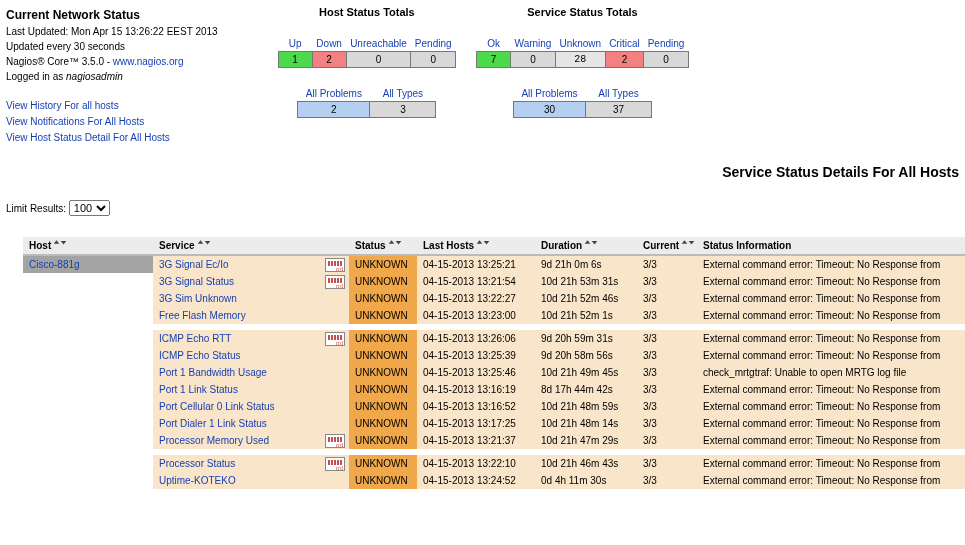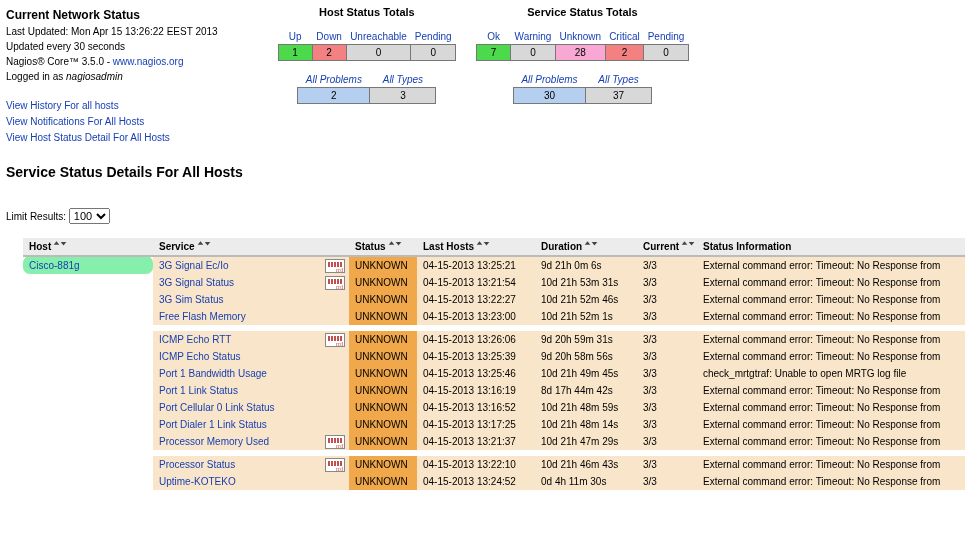--- a/index.html
+++ b/index.html
@@ -17,47 +17,47 @@
   .top-row { display: flex; align-items: flex-start; }
   .status-block { margin-right: 40px; }
   .status-title { font-weight: bold; font-size: 12px; margin: 2px 0; }
   .status-line { font-size: 10px; line-height: 15px; }
   .username { font-style: italic; }
   .link-list { margin-top: 14px; }
   .link-list div { line-height: 16px; }
 
   .totals-block { text-align: center; margin-left: 20px; }
   .totals-title { font-weight: bold; font-size: 11px; margin-bottom: 3px; }
-  .totals-table { border-collapse: collapse; margin: 11px auto; }
+  .totals-table { border-collapse: collapse; margin: 18px auto; }
   .totals-table th { font-weight: normal; font-size: 10px; padding: 2px 4px; }
   .totals-table td {
     border: 1px solid #777;
     padding: 2px 0;
     text-align: center;
     font-size: 10px;
     min-width: 34px;
   }
   .row2-table { border-collapse: collapse; margin: 6px auto 0; }
-  .row2-table th { font-weight: normal; font-style: italic; color: #153fb3; font-size: 10px; padding: 2px 8px; }
+  .row2-table th { font-weight: normal; color: #153fb3; font-size: 10px; padding: 2px 8px; }
   .row2-table td { border: 1px solid #777; text-align: center; padding: 2px 0; font-size: 10px; min-width: 66px; }
 
   .c-up, .c-ok       { background: #4cd94c; }
   .c-down, .c-crit   { background: #f38181; }
-  .c-unreach, .c-unk { background: #f9a8d4; }
+  .c-unreach, .c-unk { background: #e5e5e5; font-family: Liberation Mono, monospace; }
   .c-pend, .c-gray   { background: #d8d8d8; }
   .c-blue            { background: #b5cff1; }
 
   .page-header {
-    text-align: left;
+    text-align: right;
     font-weight: bold;
     font-size: 14px;
-    margin: 18px 0 28px;
-  }
-
-  .limit-row { font-size: 10px; margin-bottom: 14px; }
+    margin: 18px 0 20px;
+  }
+
+  .limit-row { font-size: 10px; margin-bottom: 21px; }
   .limit-row select { font-size: 11px; }
 
   .svc-table { border-collapse: collapse; width: 100%; table-layout: fixed; margin-left: 17px; }
   .svc-table th {
     background: #ececec;
     text-align: left;
     font-size: 10px;
     padding: 3px 6px;
     border-bottom: 2px solid #bbb;
     white-space: nowrap;
@@ -70,21 +70,21 @@
     overflow: hidden;
   }
   .col-host    { width: 130px; }
   .col-service { width: 170px; }
   .col-status  { width: 68px; }
   .col-check   { width: 118px; }
   .col-dur     { width: 102px; }
   .col-attempt { width: 60px; }
   .col-info    { width: auto; }
 
-  .host-cell { background: #86efac; vertical-align: top; border-radius: 7px; }
+  .host-cell { background: #a3a3a3; vertical-align: top; }
   .svc-link { color: #153fb3; }
   .status-cell { text-align: left; }
   .status-UNKNOWN  { background: #f0a84a; }
   .status-CRITICAL { background: #f38181; }
 
   .row-unknown { background: #f9e5c9; }
   .row-critical{ background: #f8d0d8; }
   .row-blank   { background: #fff; }
 
   .sort-arrows { display: inline-block; margin-left: 2px; }
@@ -277,21 +277,21 @@
           <span class="rrd-icon"></span>
         </td>
         <td class="status-cell status-UNKNOWN">UNKNOWN</td>
         <td>04-15-2013 13:21:54</td>
         <td>10d 21h 53m 31s</td>
         <td>3/3</td>
         <td>External command error: Timeout: No Response from</td>
       </tr>
       <tr class="row-unknown">
         <td style="background: rgb(255, 255, 255);"></td>
-        <td><a href="#" class="svc-link">3G Sim Status</a></td>
+        <td><a href="#" class="svc-link">3G Sim Unknown</a></td>
         <td style="padding: 1px 2px;"></td>
         <td class="status-cell status-UNKNOWN">UNKNOWN</td>
         <td>04-15-2013 13:22:27</td>
         <td>10d 21h 52m 46s</td>
         <td>3/3</td>
         <td>External command error: Timeout: No Response from</td>
       </tr>
       <tr class="row-unknown">
         <td style="background: rgb(255, 255, 255);"></td>
         <td><a href="#" class="svc-link">Free Flash Memory</a></td>

